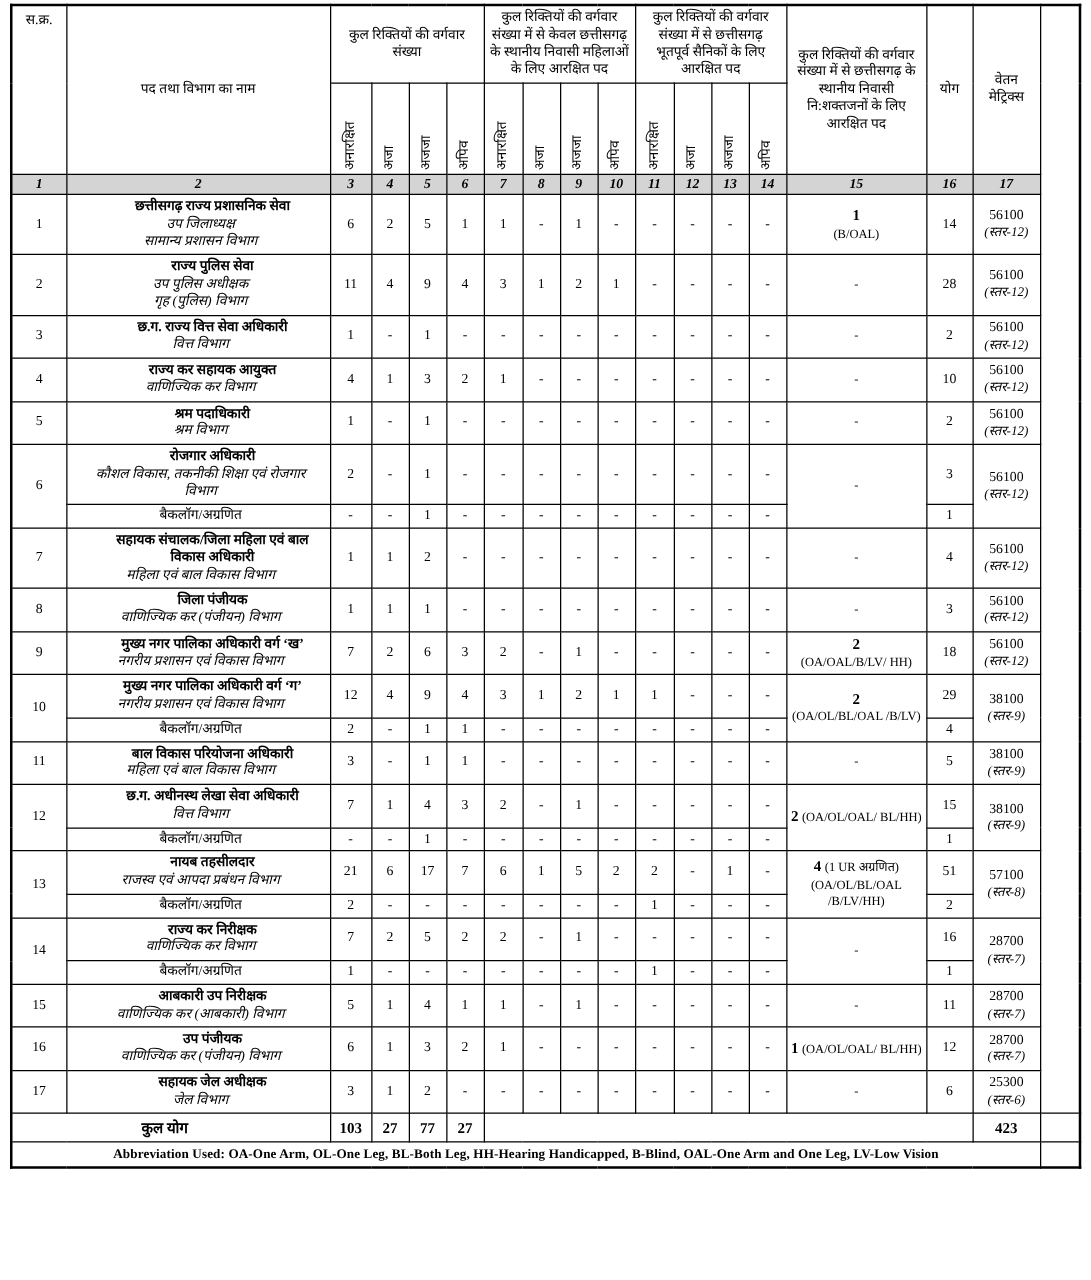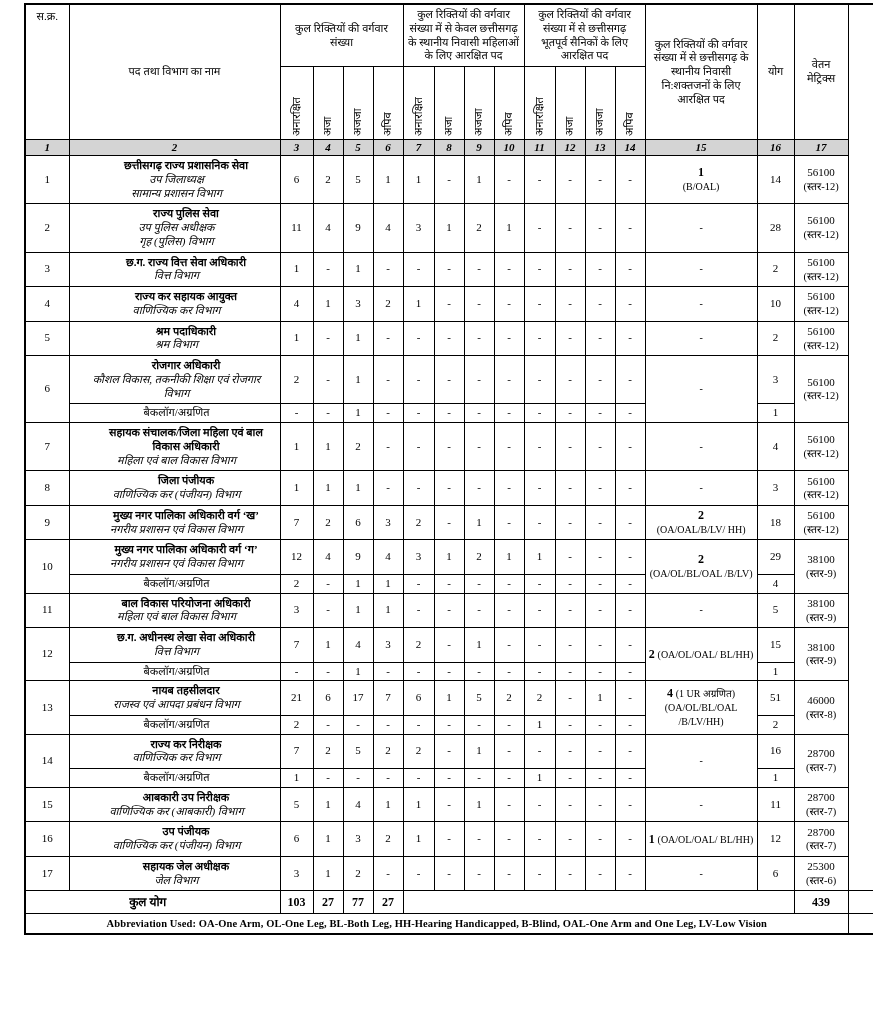--- a/index.html
+++ b/index.html
@@ -12,21 +12,21 @@
     height: 1024px;
     font-family: "Liberation Serif", "DejaVu Serif", serif;
     color: #000;
     overflow: hidden;
   }
   #sheet {
     width: 706px;
     height: 1024px;
     position: relative;
     box-sizing: border-box;
-    padding: 3px 6px 2px 24px;
+    padding: 3px 6px 2px 8px;
     border-radius: 31px;
   }
   table.grid {
     border-collapse: collapse;
     table-layout: fixed;
     width: 857px;
     border: 2px solid #000;
   }
   table.grid td, table.grid th {
     border: 1px solid #000;
@@ -93,21 +93,21 @@
     text-align: left;
     padding: 2px 4px 2px 8px !important;
     font-weight: bold;
     font-size: 11.5px;
   }
   td.num { font-weight: bold; font-size: 12px; }
   td.c15 { font-size: 11px; line-height: 1.4; }
   td.c15 .big { font-weight: bold; font-size: 12px; }
   td.c15 .abbr { font-size: 10px; }
   td.pay { font-size: 11px; line-height: 1.5; }
-  td.pay .lvl { font-size: 10.5px; display: block; }
+  td.pay .lvl { font-size: 10.5px; display: block; font-style: italic; }
 
   tr.total td {
     font-weight: bold;
     font-size: 12px;
     height: 22px;
   }
   td.total-label {
     text-align: right;
     padding-right: 10px !important;
     font-size: 12px;
@@ -543,21 +543,21 @@
           <td class="num">6</td>
           <td class="num">1</td>
           <td class="num">5</td>
           <td class="num">2</td>
           <td class="num">2</td>
           <td class="num">-</td>
           <td class="num">1</td>
           <td class="num">-</td>
           <td class="c15" rowspan="2"><span class="big">4</span> <span class="abbr">(1 UR अग्रणित) (OA/OL/BL/OAL /B/LV/HH)</span></td>
           <td class="num">51</td>
-          <td class="pay" rowspan="2"><span>46000</span><span class="lvl">(स्तर-8)</span></td>
+          <td class="pay" rowspan="2"><span>57100</span><span class="lvl">(स्तर-8)</span></td>
         </tr>
         <tr>
           <td class="backlog">बैकलॉग/अग्रणित</td>
           <td class="num">2</td>
           <td class="num">-</td>
           <td class="num">-</td>
           <td class="num">-</td>
           <td class="num">-</td>
           <td class="num">-</td>
           <td class="num">-</td>
@@ -674,21 +674,21 @@
         </tr>
       </tbody>
     <tfoot>
       <tr class="total">
         <td colspan="2" class="total-label">कुल योग</td>
         <td class="num">103</td>
         <td class="num">27</td>
         <td class="num">77</td>
         <td class="num">27</td>
         <td colspan="10"></td>
-        <td class="num">439</td>
+        <td class="num">423</td>
         <td></td>
       </tr>
       <tr class="abbrrow">
         <td colspan="17">Abbreviation Used: OA-One Arm, OL-One Leg, BL-Both Leg, HH-Hearing Handicapped, B-Blind, OAL-One Arm and One Leg, LV-Low Vision</td>
       </tr>
     </tfoot>
   </table>
 </div>
 
 </body></html>

